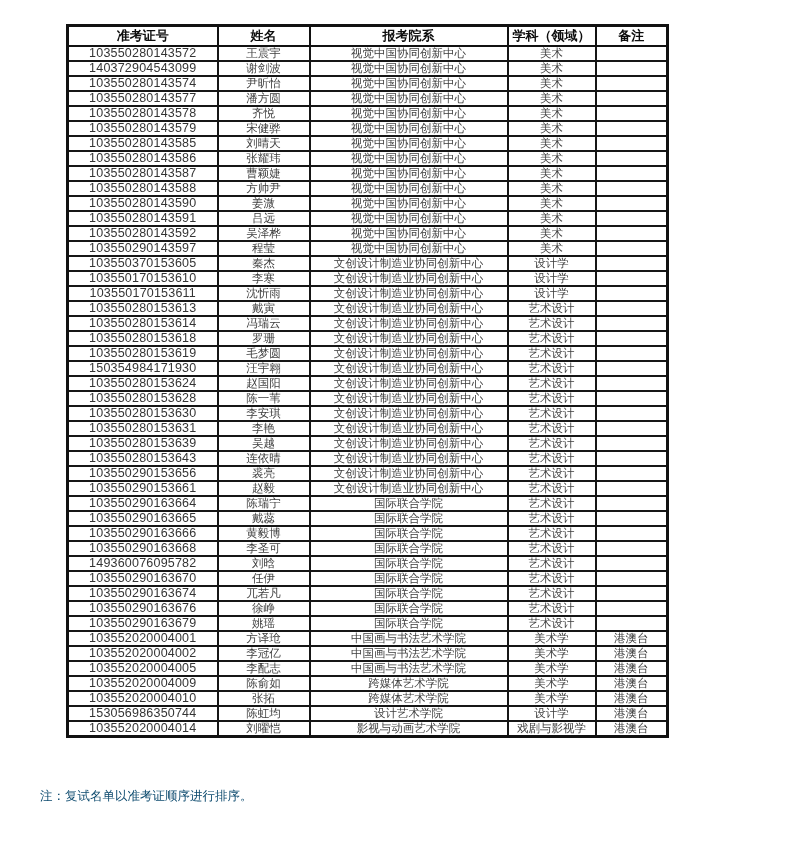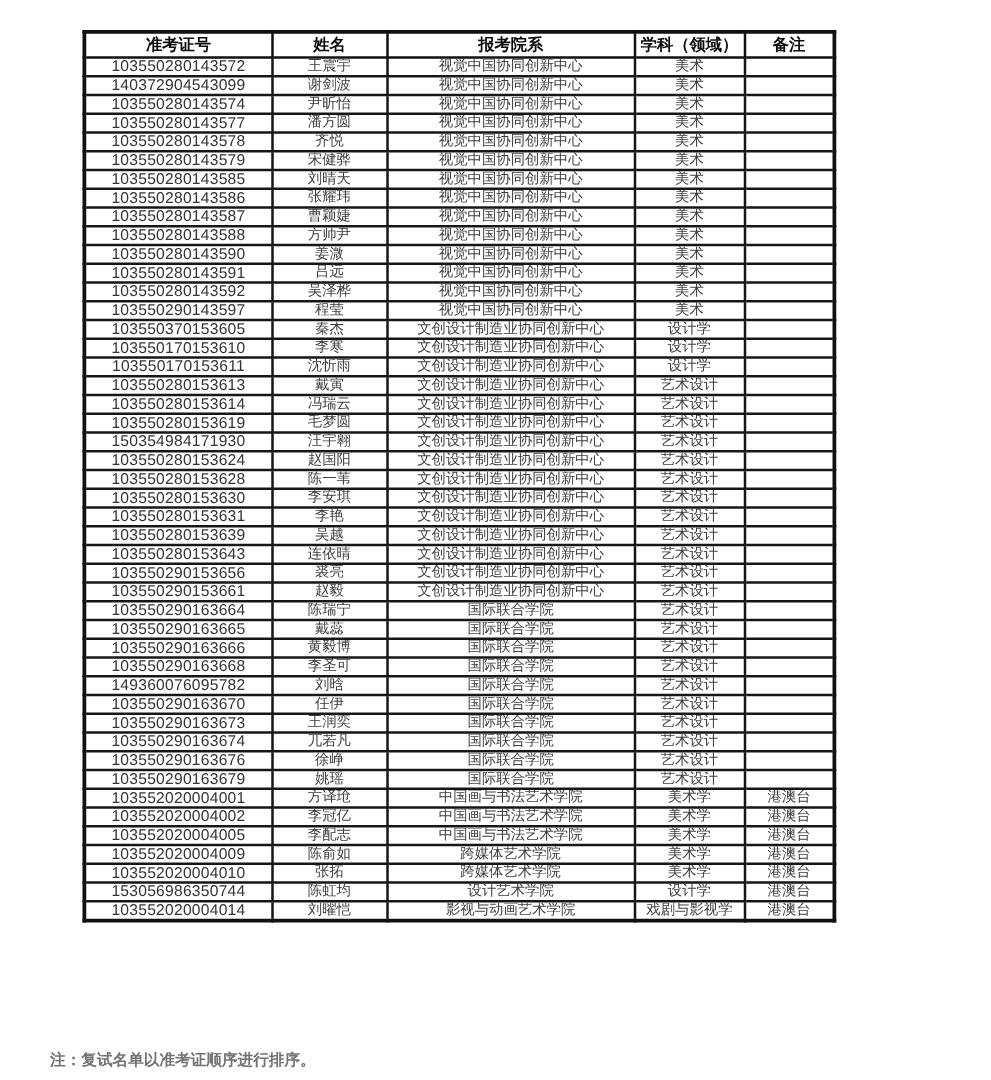--- a/index.html
+++ b/index.html
@@ -47,24 +47,24 @@
     overflow: hidden;
   }
   table.roster td.num {
     font-size: 12.5px;
     letter-spacing: 0.2px;
     color: #343434;
   }
   .footnote {
     position: absolute;
     left: 40px;
-    top: 840px;
+    top: 788px;
     font-size: 12.5px;
-    font-weight: bold;
-    color: #737373;
+    font-weight: normal;
+    color: #0c4a6e;
     white-space: nowrap;
   }
 </style>
 </head>
 <body>
 
 <div class="page">
 
   <table class="roster">
     <colgroup>
@@ -212,20 +212,27 @@
         <td></td>
       </tr>
         <tr style="">
         <td class="num">103550280153614</td>
         <td>冯瑞云</td>
         <td>文创设计制造业协同创新中心</td>
         <td>艺术设计</td>
         <td></td>
       </tr>
         <tr style="">
+        <td class="num">103550280153618</td>
+        <td>罗珊</td>
+        <td>文创设计制造业协同创新中心</td>
+        <td>艺术设计</td>
+        <td></td>
+      </tr>
+        <tr style="">
         <td class="num">103550280153619</td>
         <td>毛梦圆</td>
         <td>文创设计制造业协同创新中心</td>
         <td>艺术设计</td>
         <td></td>
       </tr>
         <tr style="">
         <td class="num">150354984171930</td>
         <td>汪宇翱</td>
         <td>文创设计制造业协同创新中心</td>
@@ -319,27 +326,20 @@
         <tr style="">
         <td class="num">149360076095782</td>
         <td>刘晗</td>
         <td>国际联合学院</td>
         <td>艺术设计</td>
         <td></td>
       </tr>
         <tr style="">
         <td class="num">103550290163670</td>
         <td>任伊</td>
-        <td>国际联合学院</td>
-        <td>艺术设计</td>
-        <td></td>
-      </tr>
-        <tr style="">
-        <td class="num">103550290163673</td>
-        <td>王润奕</td>
         <td>国际联合学院</td>
         <td>艺术设计</td>
         <td></td>
       </tr>
         <tr style="">
         <td class="num">103550290163674</td>
         <td>兀若凡</td>
         <td>国际联合学院</td>
         <td>艺术设计</td>
         <td></td>

